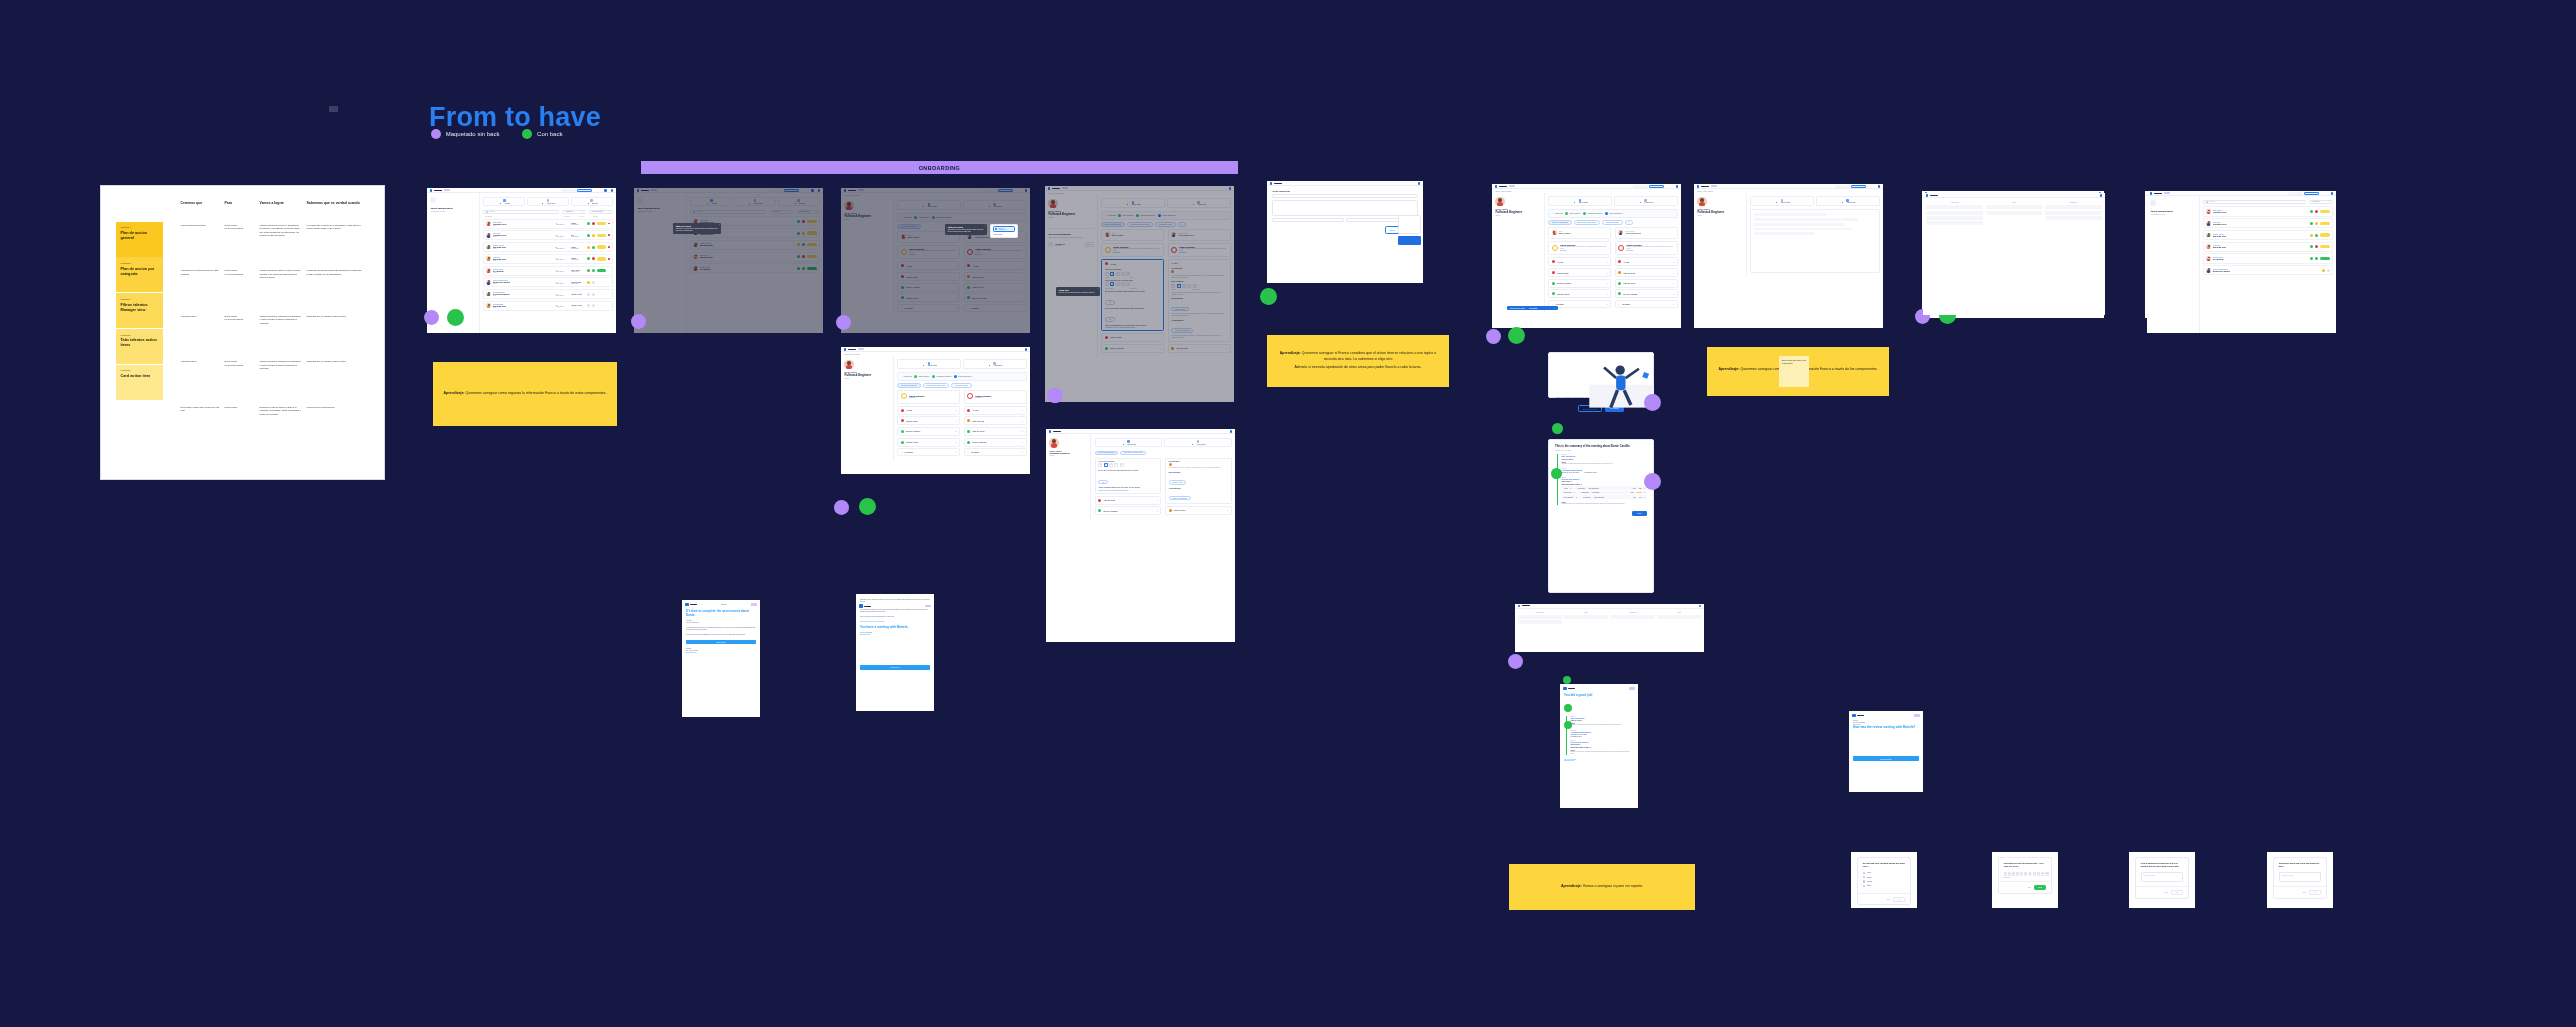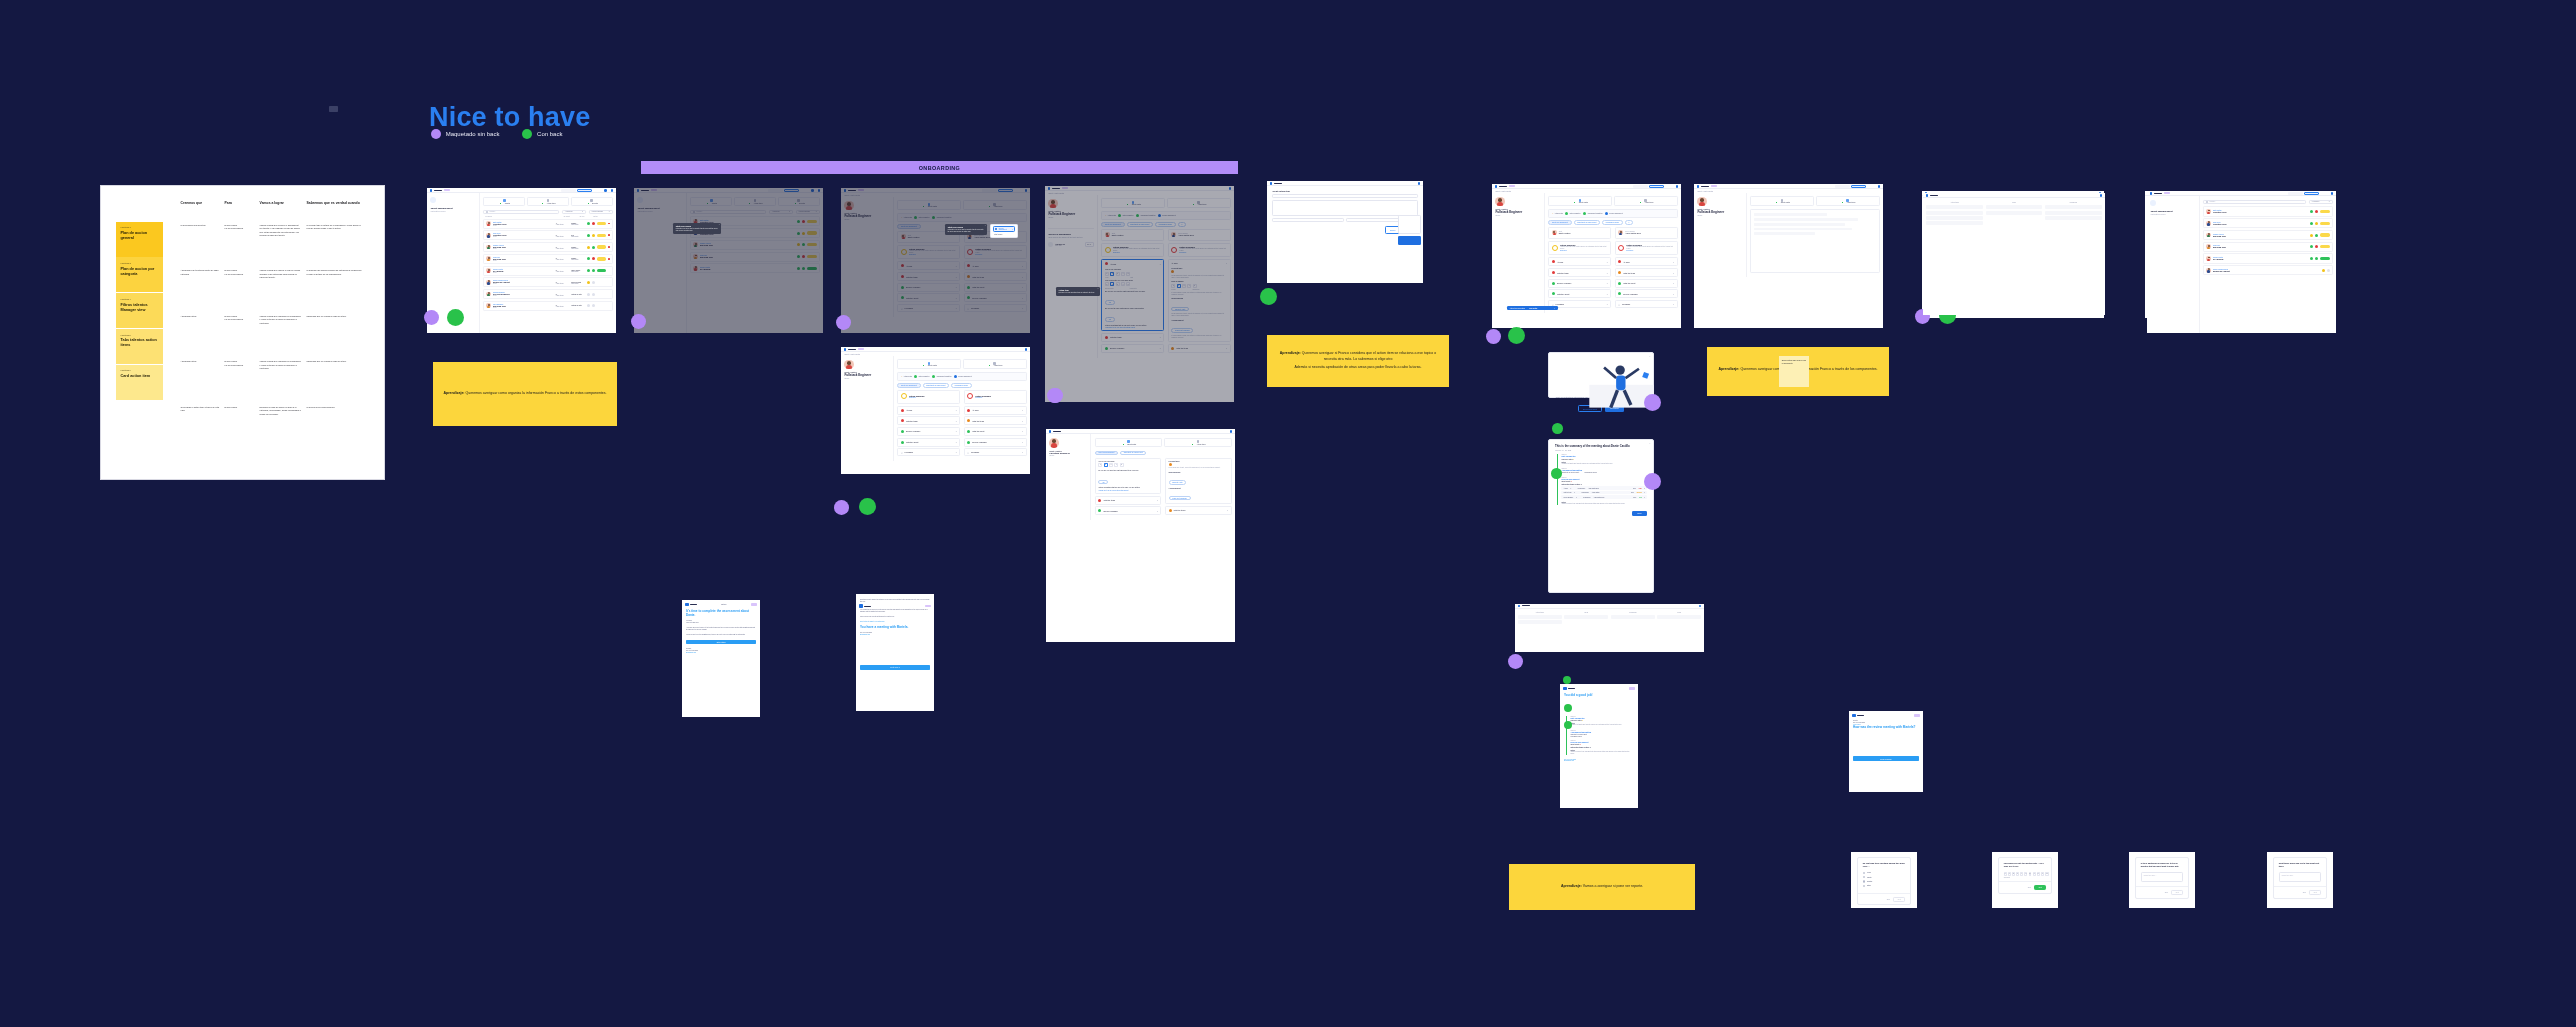--- a/index.html
+++ b/index.html
@@ -294,21 +294,21 @@
   .mb-h { font-size:1.5px; color:#8d93ae; text-align:center; margin-bottom:2px;}
   .mb-card { height:4px; background:#f5f6fa; border-radius:1px; margin-bottom:1.3px;}
 </style>
 </head>
 <body>
 
 <div id="board">
 
   <div id="top-marker"></div>
 
-  <div id="title">Nice to have</div>
+  <div id="title">From to have</div>
   <div id="legend">
     <div class="legend-item">
       <span class="legend-swatch" style="background:#b388f7"></span>
       <span class="legend-label">Maquetado sin back</span>
     </div>
     <div class="legend-item">
       <span class="legend-swatch" style="background:#29c24a"></span>
       <span class="legend-label">Con back</span>
     </div>
   </div>

